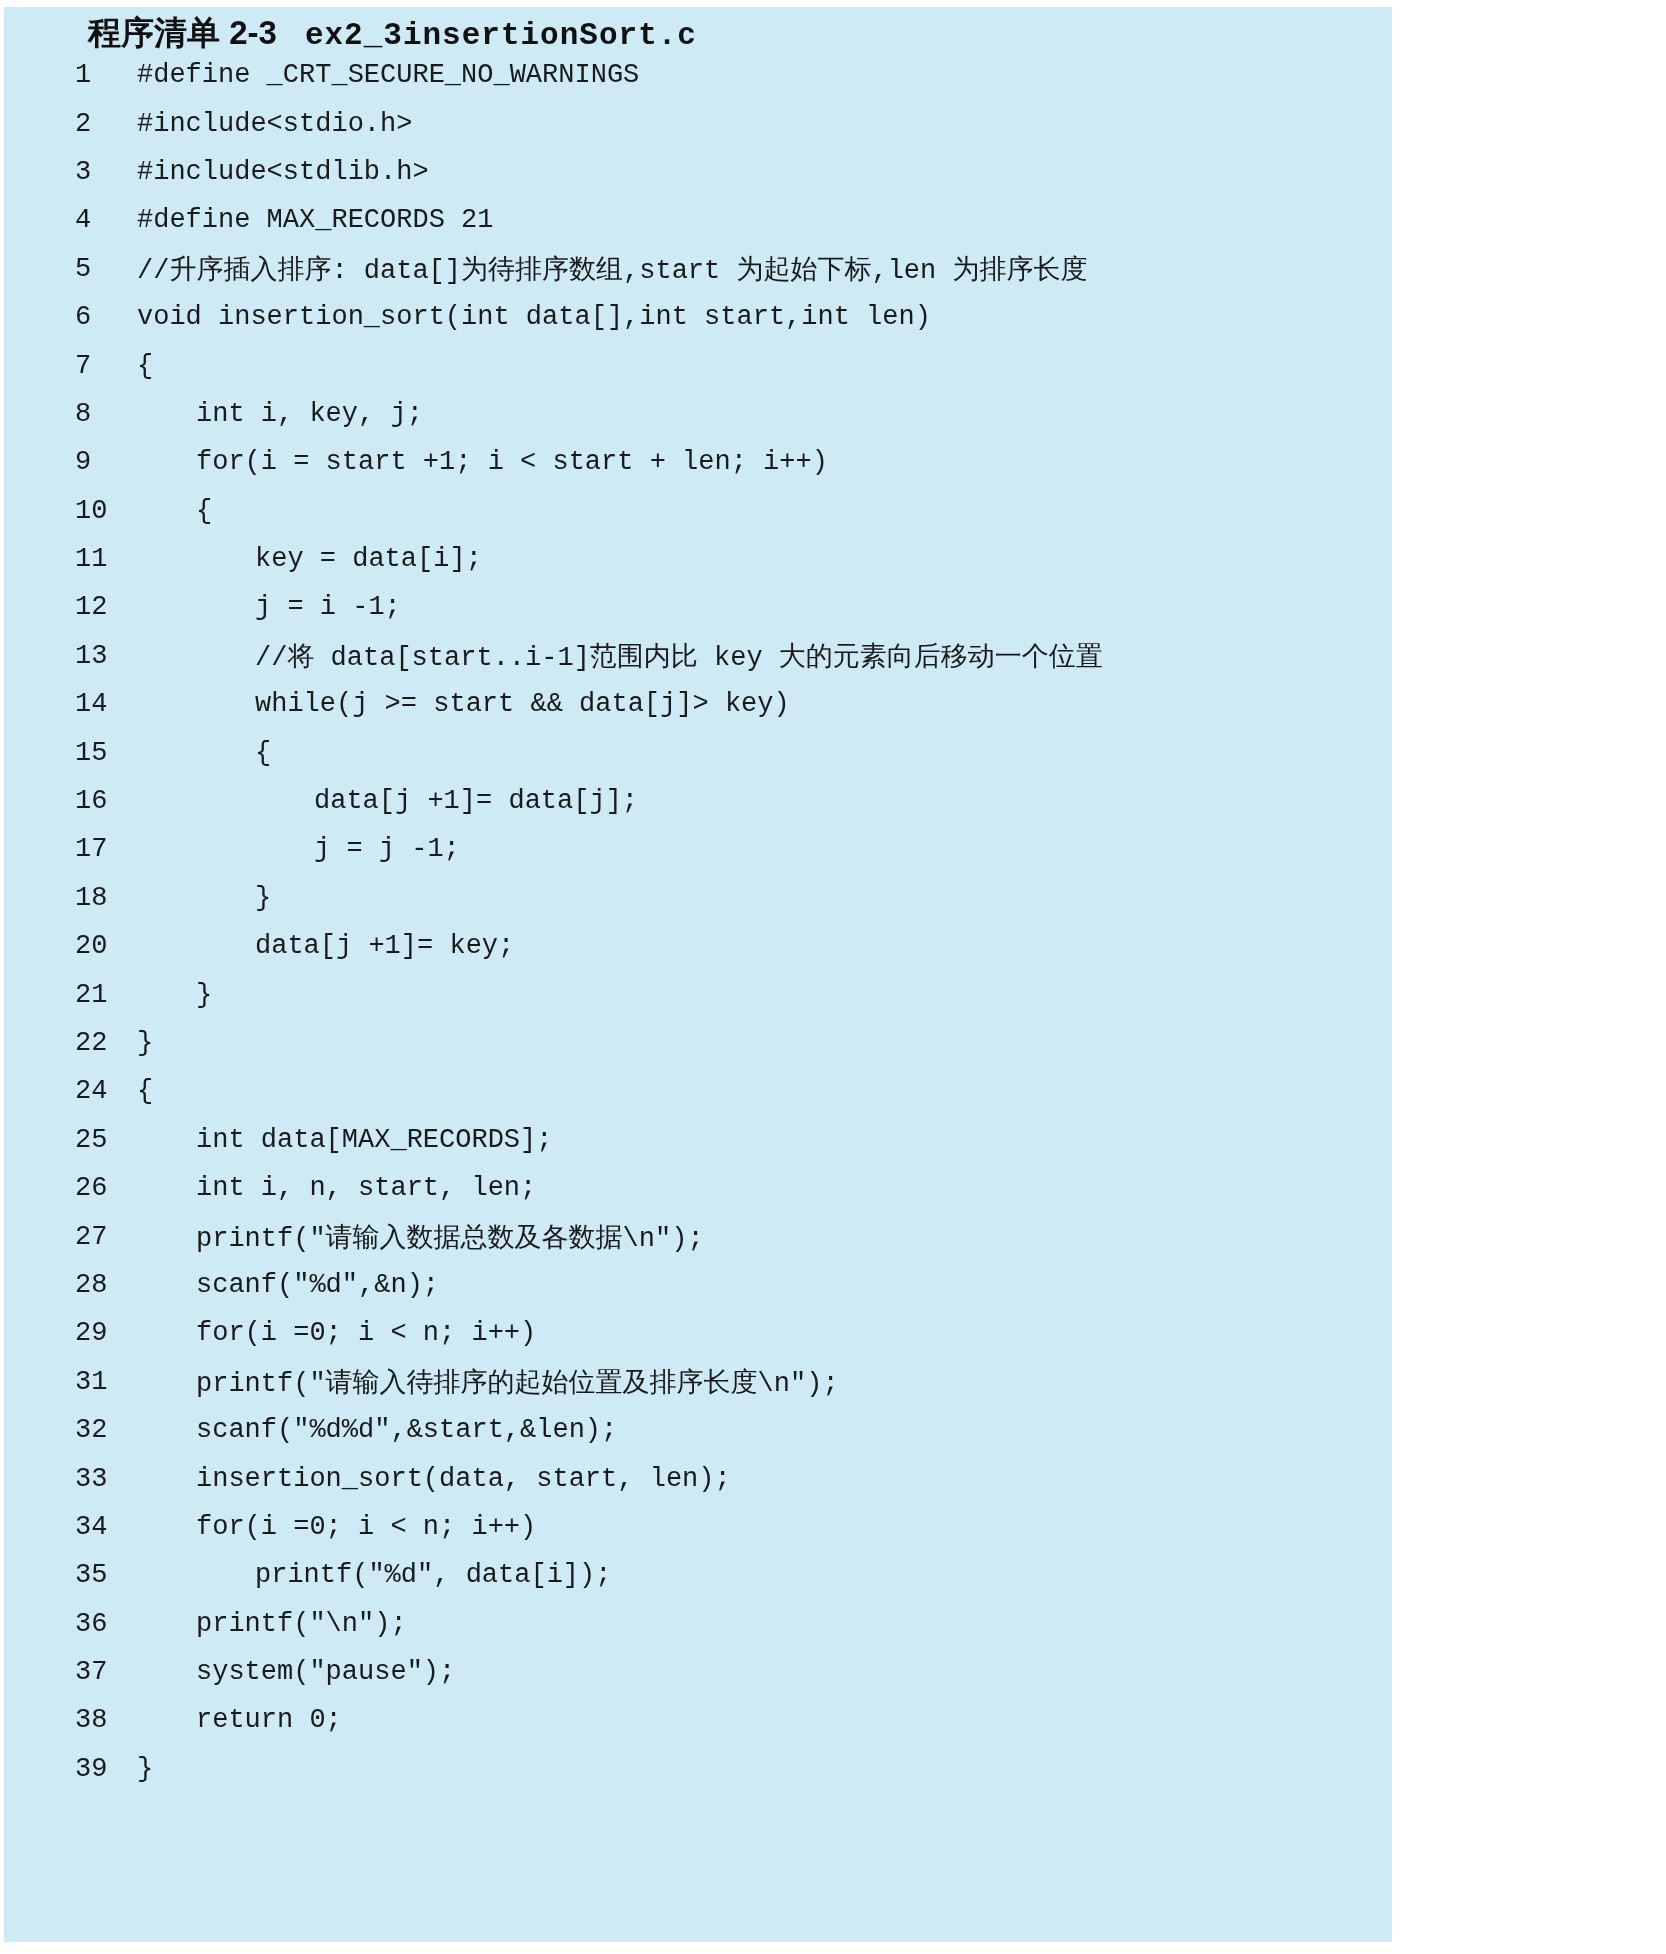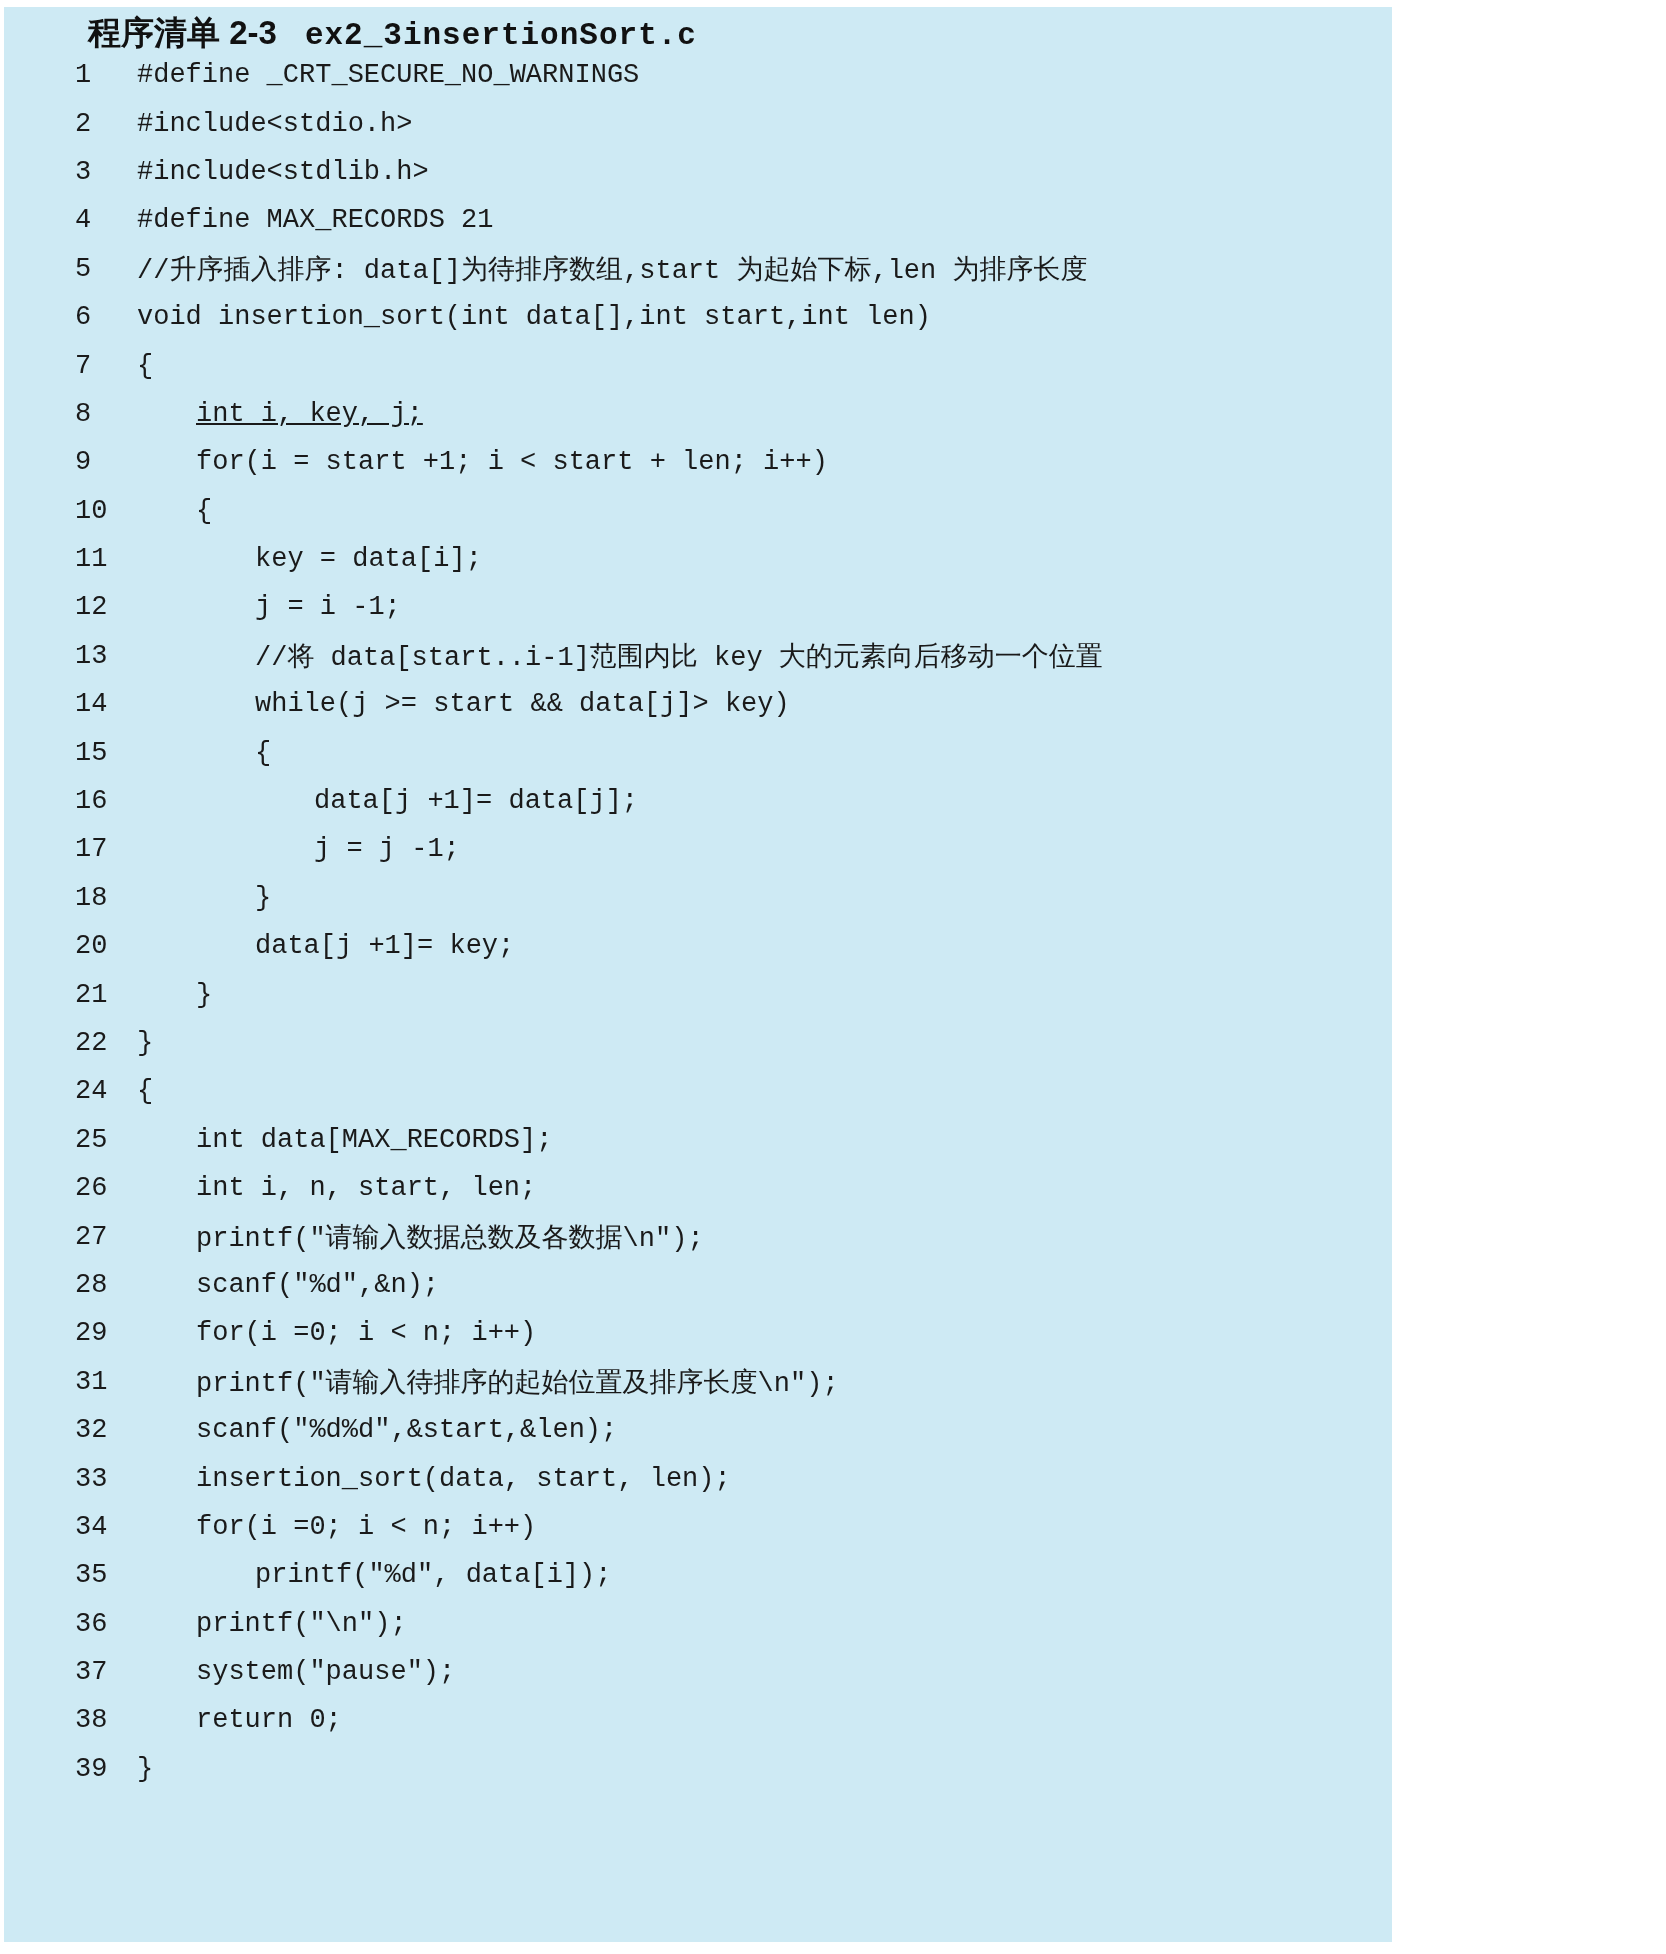--- a/index.html
+++ b/index.html
@@ -60,21 +60,21 @@
       <span class="title-label">程序清单 2-3</span><span class="title-file">ex2_3insertionSort.c</span>
     </div>
     <div class="code" id="code-lines">
         <div class="row"><span class="num">1</span><span class="txt" style="padding-left: 0px;">#define _CRT_SECURE_NO_WARNINGS</span></div>
         <div class="row"><span class="num">2</span><span class="txt" style="padding-left: 0px;">#include&lt;stdio.h&gt;</span></div>
         <div class="row"><span class="num">3</span><span class="txt" style="padding-left: 0px;">#include&lt;stdlib.h&gt;</span></div>
         <div class="row"><span class="num">4</span><span class="txt" style="padding-left: 0px;">#define MAX_RECORDS 21</span></div>
         <div class="row"><span class="num">5</span><span class="txt" style="padding-left: 0px;">//升序插入排序: data[]为待排序数组,start 为起始下标,len 为排序长度</span></div>
         <div class="row"><span class="num">6</span><span class="txt" style="padding-left: 0px; text-align: center;">void insertion_sort(int data[],int start,int len)</span></div>
         <div class="row"><span class="num">7</span><span class="txt" style="padding-left: 0px;">{</span></div>
-        <div class="row"><span class="num">8</span><span class="txt" style="padding-left: 59px; text-decoration: underline;">int i, key, j;</span></div>
+        <div class="row"><span class="num">8</span><span class="txt" style="padding-left: 59px;">int i, key, j;</span></div>
         <div class="row"><span class="num">9</span><span class="txt" style="padding-left: 59px;">for(i = start +1; i &lt; start + len; i++)</span></div>
         <div class="row"><span class="num">10</span><span class="txt" style="padding-left: 59px;">{</span></div>
         <div class="row"><span class="num">11</span><span class="txt" style="padding-left: 118px;">key = data[i];</span></div>
         <div class="row"><span class="num">12</span><span class="txt" style="padding-left: 118px;">j = i -1;</span></div>
         <div class="row"><span class="num">13</span><span class="txt" style="padding-left: 118px;">//将 data[start..i-1]范围内比 key 大的元素向后移动一个位置</span></div>
         <div class="row"><span class="num">14</span><span class="txt" style="padding-left: 118px;">while(j &gt;= start &amp;&amp; data[j]&gt; key)</span></div>
         <div class="row"><span class="num">15</span><span class="txt" style="padding-left: 118px;">{</span></div>
         <div class="row"><span class="num">16</span><span class="txt" style="padding-left: 177px;">data[j +1]= data[j];</span></div>
         <div class="row"><span class="num">17</span><span class="txt" style="padding-left: 177px;">j = j -1;</span></div>
         <div class="row"><span class="num">18</span><span class="txt" style="padding-left: 118px;">}</span></div>

